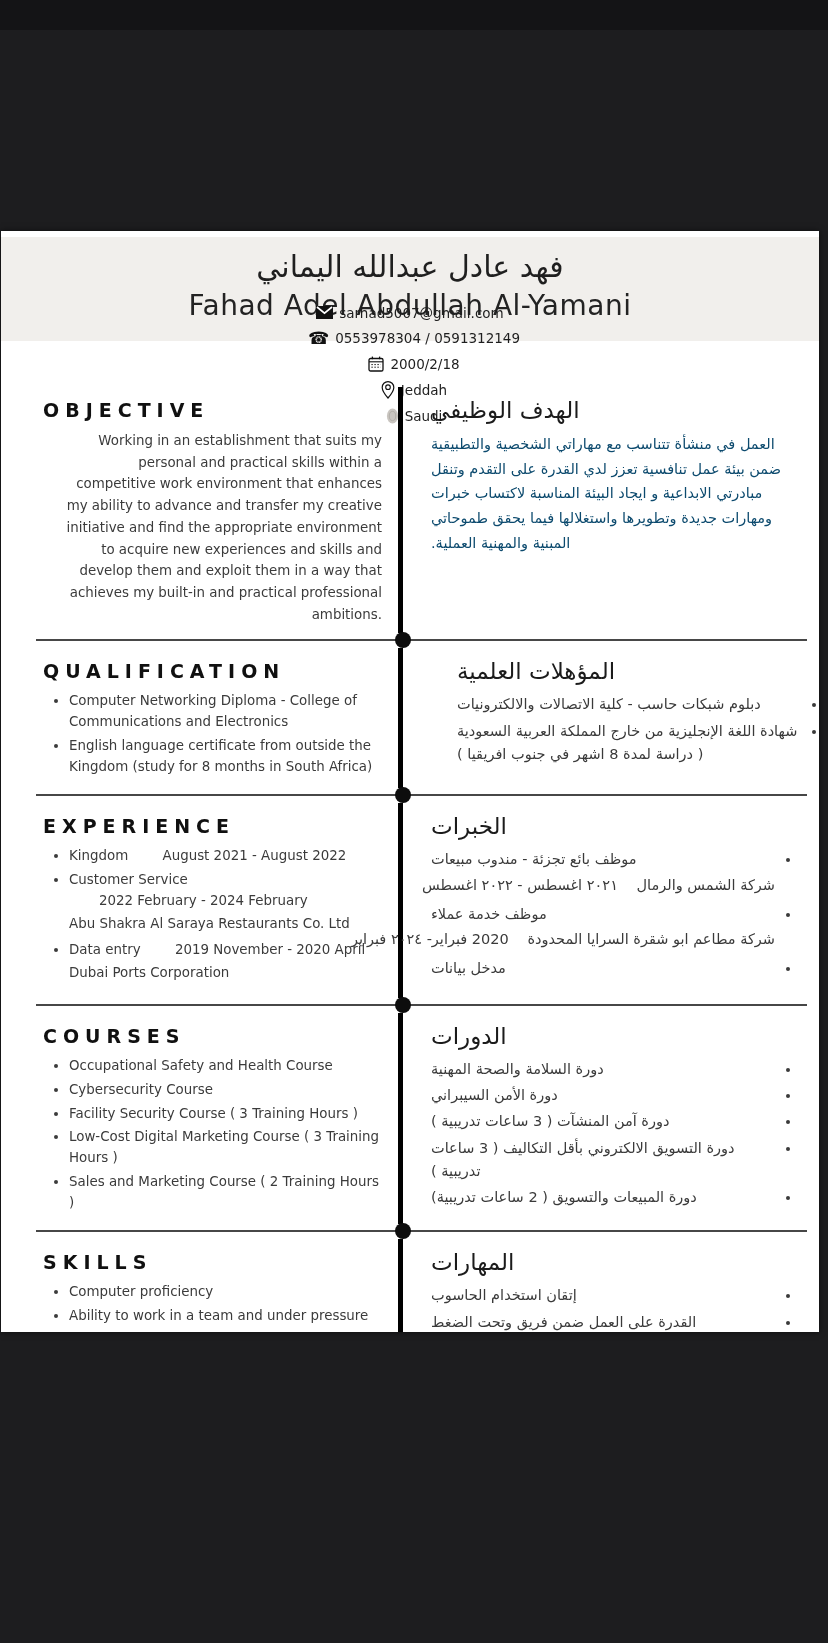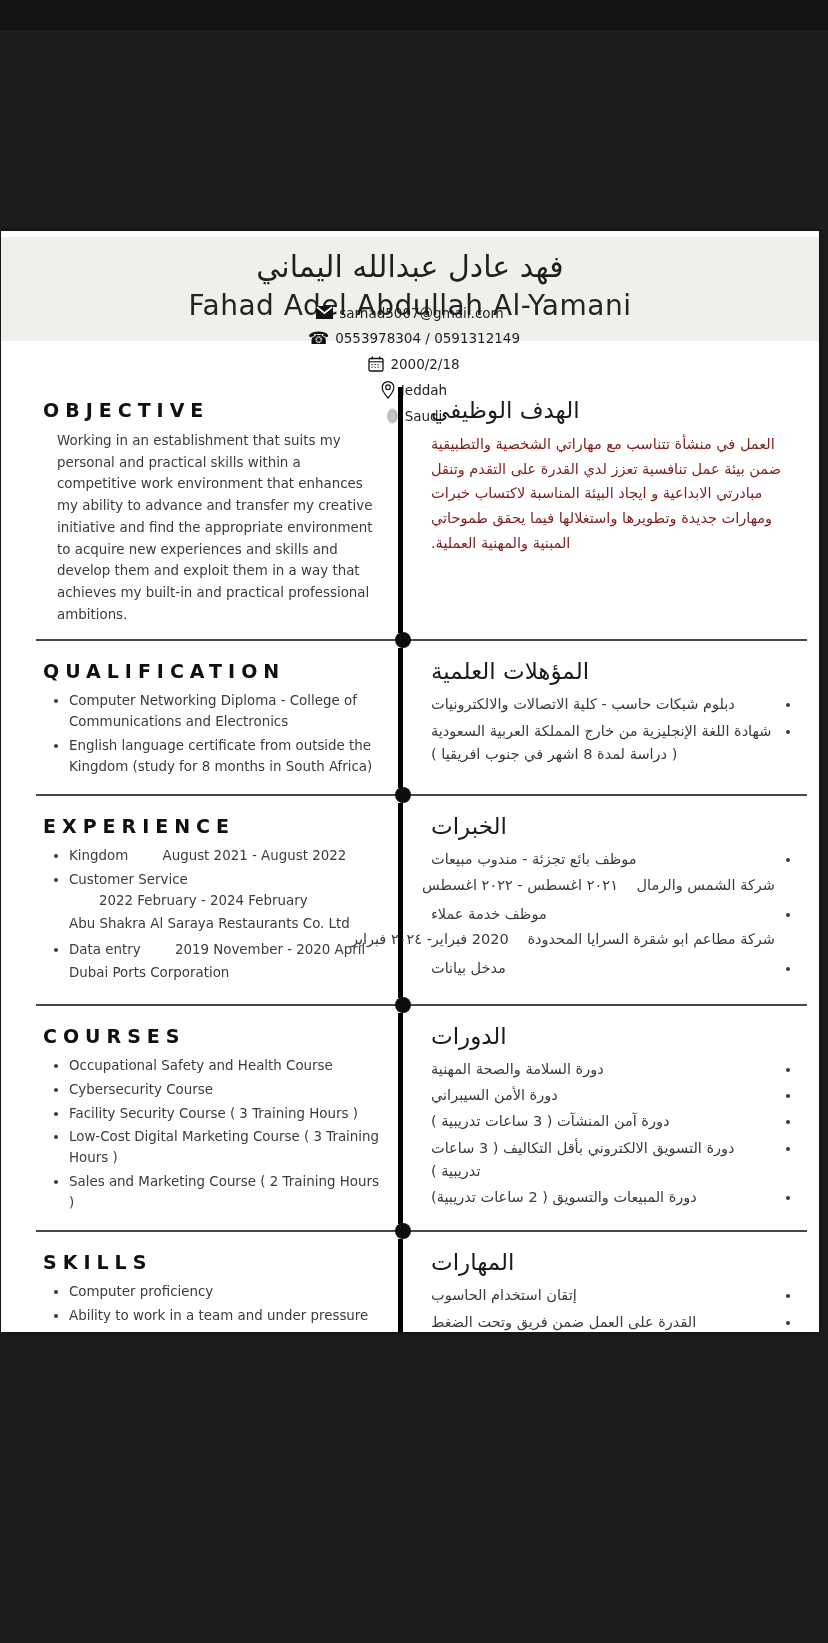--- a/index.html
+++ b/index.html
@@ -31,41 +31,41 @@
   .contact-item + .contact-item{margin-left:8px;}
   .cicon{display:inline-flex;align-items:center;}
   .phone-glyph{font-size:17px;line-height:1;color:#111;}
   
   .section{display:grid;grid-template-columns:402px 416px;}
   .cell-en{border-right:5px solid #000000;padding:2px 14px 8px 42px;box-sizing:border-box;}
   .cell-ar{padding:2px 18px 8px 8px;direction:rtl;text-align:left;box-sizing:border-box;margin-left:20px;}
   .h-en{font-size:19px;font-weight:700;letter-spacing:6px;color:#101010;margin:10px 0 9px 0;}
   .h-ar{font-size:23px;font-weight:500;color:#1b1b1b;margin:8px 0 9px 0;}
   .body-text{font-size:13.4px;color:#3b3b3b;line-height:1.62;}
-  .obj-en{text-align:left;padding:0 2px 0 14px;}
-  .ar-text{font-size:14.5px;color:#7f1d1d;line-height:1.7;}
+  .obj-en{text-align:right;padding:0 2px 0 14px;}
+  .ar-text{font-size:14.5px;color:#0c4a6e;line-height:1.7;}
   ul.blist{margin:2px 0 0 0;padding:0 0 0 26px;}
   ul.blist li{margin:3px 0;font-size:13.4px;color:#3b3b3b;line-height:1.55;}
   ul.blist-ar{margin:2px 0 0 0;padding:0 26px 0 0;}
   ul.blist-ar li{margin:3px 0;font-size:14.5px;color:#3a3a3a;line-height:1.6;}
   
   .xp-head .xp-role{display:inline-block;}
   .xp-head .xp-date{display:inline-block;margin-left:30px;}
   .xp-co{margin:2px 0 6px 0;}
   .xp-co-ar{margin:2px 0 6px 0;white-space:nowrap;}
   .xp-co-ar .xp-date-ar{margin-right:14px;display:inline-block;}
   
   .divider{position:relative;height:15px;}
   .divider .line{position:absolute;top:6px;left:35px;right:12px;height:2px;background:#474747;}
   .divider .dot{
     position:absolute;top:-1px;left:394px;width:16px;height:16px;
     border-radius:50%;background:#0d0d0d;
   }
   .sec-min-obj{min-height:166px;}
-  .sec-min-qual{min-height:116px;}
+  .sec-min-qual{min-height:116px;gap:26px;}
   .sec-min-xp{min-height:184px;}
   .sec-min-co{min-height:163px;}
   .sec-min-sk{min-height:179px;}
 </style>
 </head>
 <body>
 
 <div class="canvas-top"></div>
 
 <div class="page">

